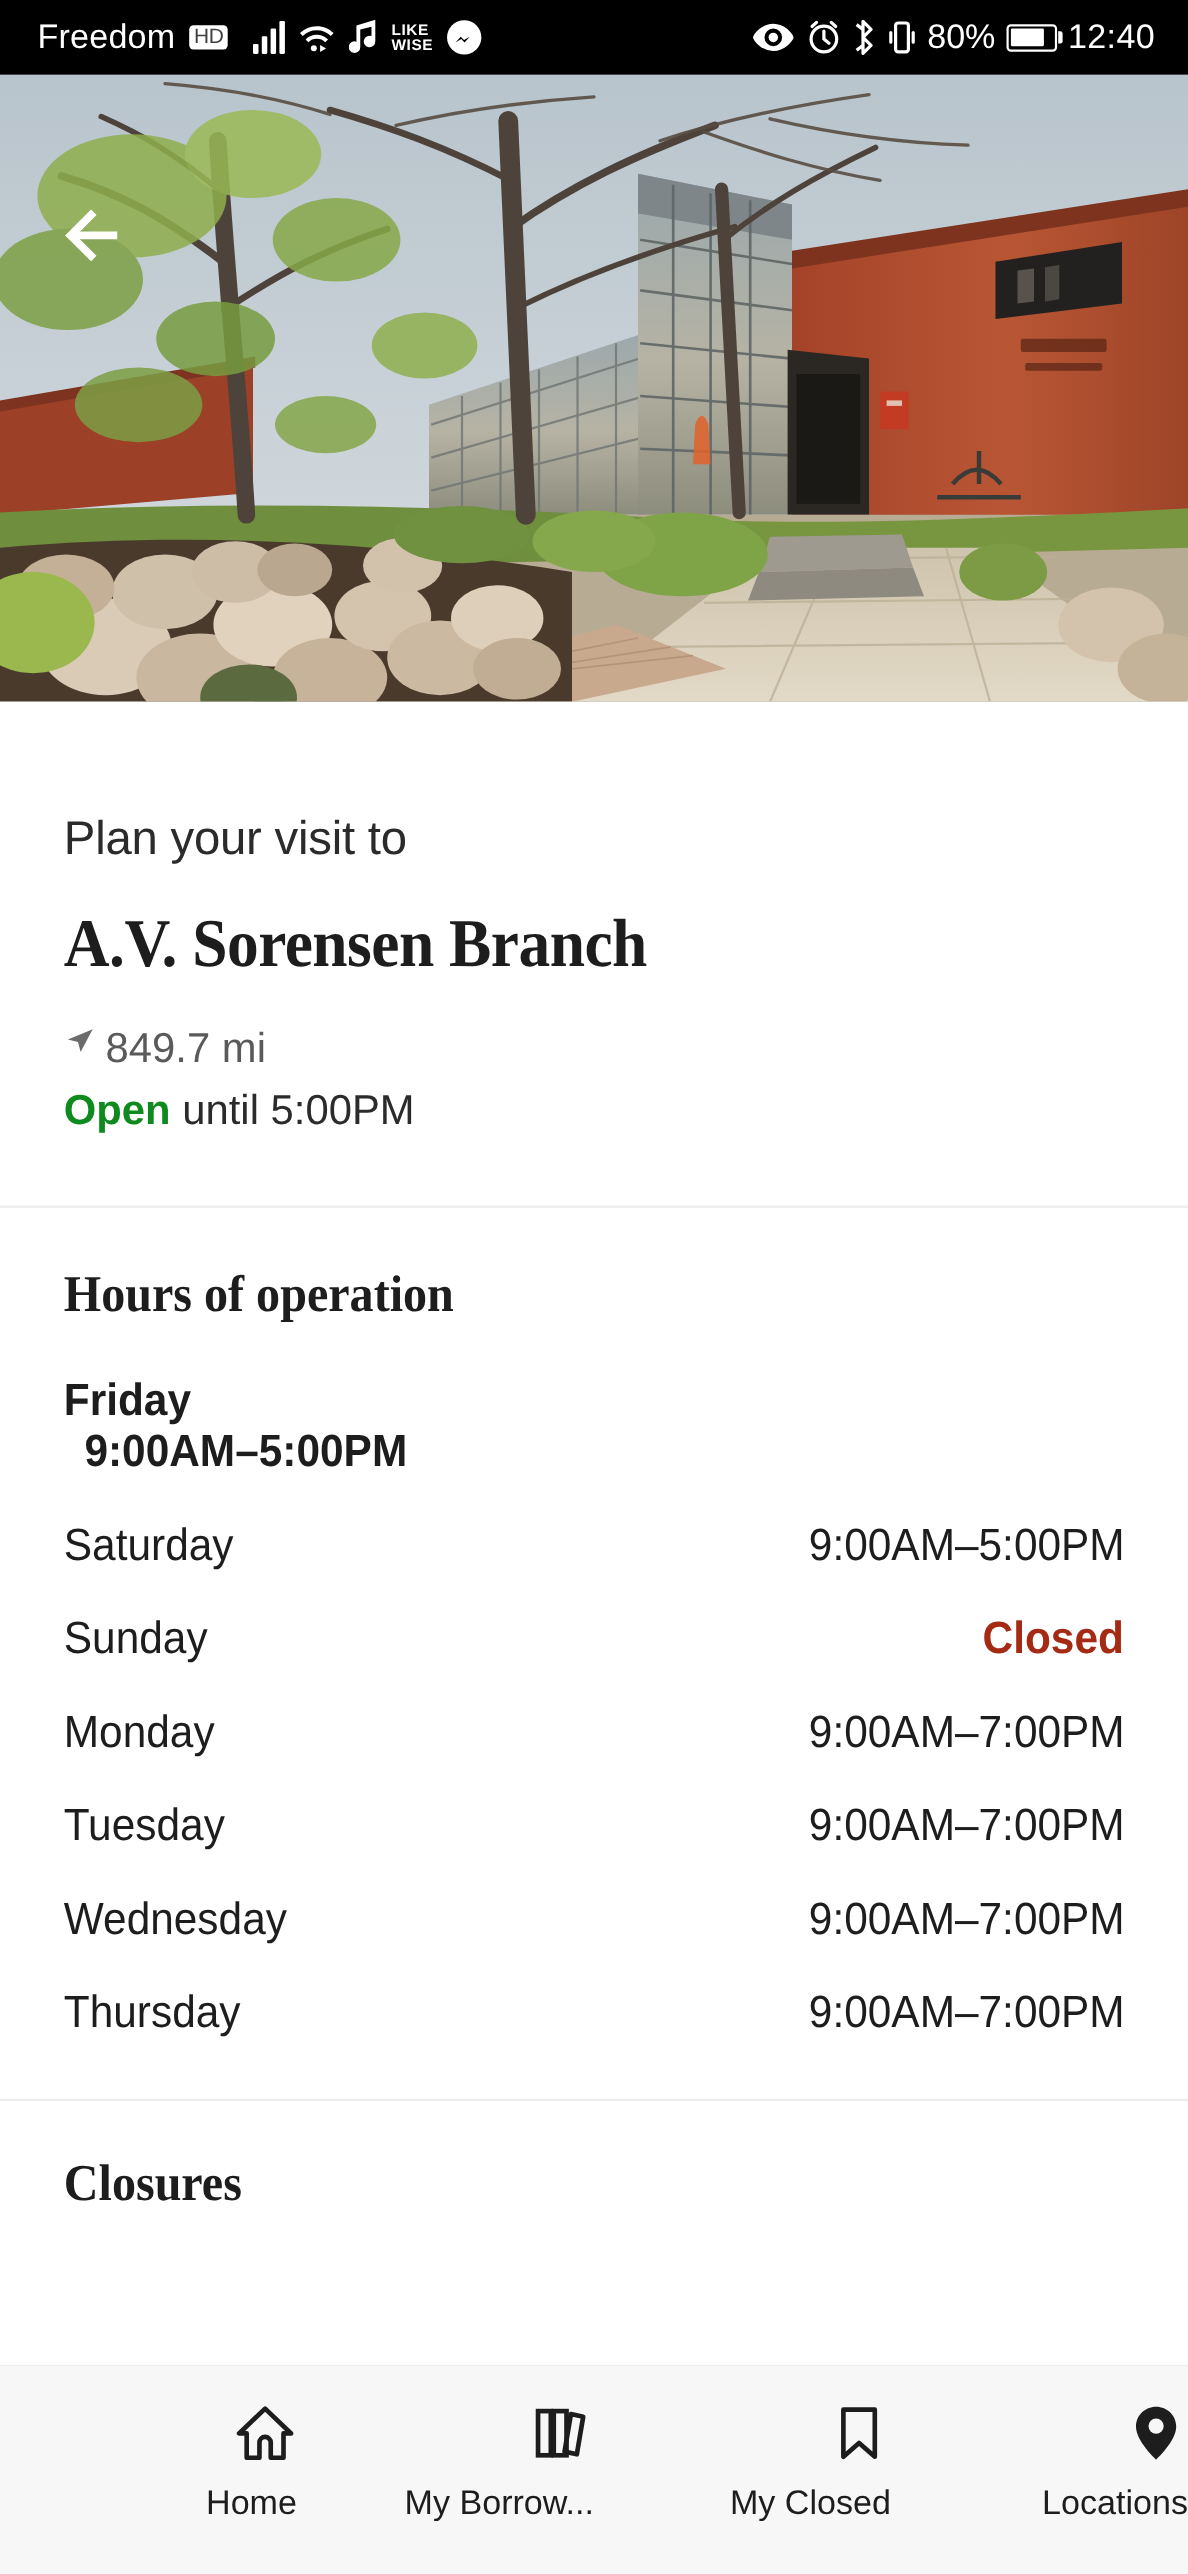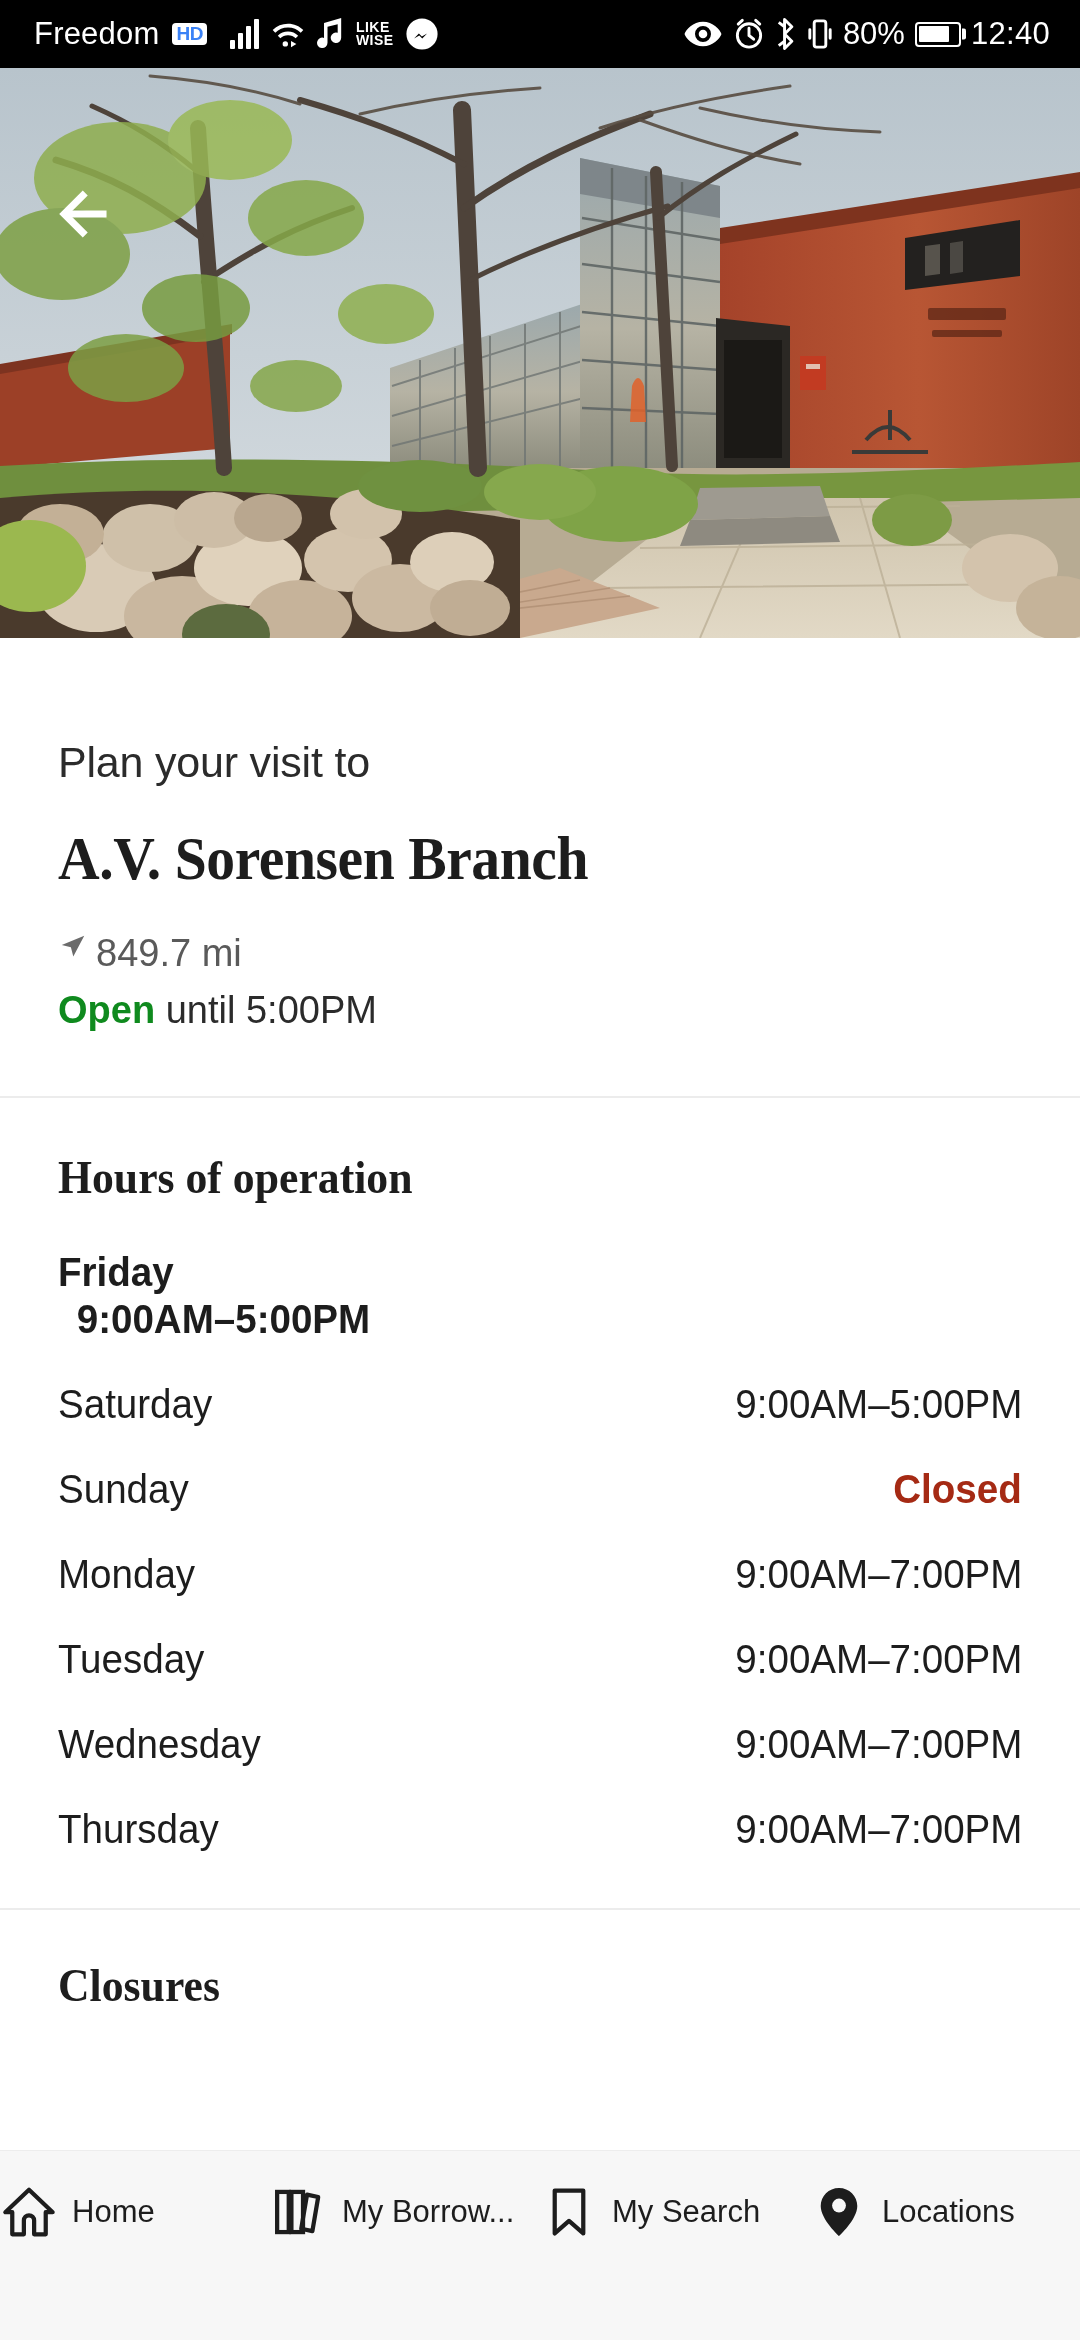--- a/index.html
+++ b/index.html
@@ -39,23 +39,23 @@
   .status-left { gap: 11px; }
   .status-right { gap: 10px; }
 
   .carrier {
     font-size: 31px;
     letter-spacing: 0.2px;
     font-family: "Liberation Sans", sans-serif;
   }
   .hd-badge {
     background: #ffffff;
-    color: #3b82f6;
+    color: #404040;
     font-size: 19px;
-    font-weight: bold;
+    font-weight: normal;
     border-radius: 4px;
     padding: 1px 4px 2px 4px;
     line-height: 1;
     letter-spacing: -0.5px;
     margin-left: 2px;
   }
 
   
   .signal {
     display: flex;
@@ -231,22 +231,22 @@
     background: #f7f7f7;
     border-top: 1px solid #ededed;
     display: flex;
     align-items: flex-start;
     padding-top: 30px;
     z-index: 20;
   }
   .nav-item {
     flex: 1 1 0;
     display: flex;
-    flex-direction: row;
-    align-items: center;
+    flex-direction: column;
+    align-items: flex-end;
     gap: 14px;
   }
   .nav-label {
     font-size: 31px;
     color: #1d1d1d;
     white-space: nowrap;
   }
   .nav-ico { height: 62px; display: flex; align-items: center; justify-content: center; }
 </style>
 </head>
@@ -570,21 +570,21 @@
         <span class="nav-label">My Borrow...</span>
       </div>
 
 
       <div class="nav-item">
         <span class="nav-ico">
           <svg width="58" height="58" viewBox="0 0 26 26">
             <path d="M6.6 3.4h12.8v19.2l-6.4-5.6-6.4 5.6z" fill="none" stroke="#1d1d1d" stroke-width="1.9" stroke-linejoin="round"></path>
           </svg>
         </span>
-        <span class="nav-label">My Search</span>
+        <span class="nav-label">My Closed</span>
       </div>
 
       <div class="nav-item">
         <span class="nav-ico">
           <svg width="58" height="58" viewBox="0 0 26 26">
             <path d="M13 2.2c-4.6 0-8.2 3.6-8.2 8.1 0 6 8.2 13.5 8.2 13.5s8.2-7.5 8.2-13.5c0-4.5-3.6-8.1-8.2-8.1z" fill="#1d1d1d"></path>
             <circle cx="13" cy="10.1" r="3.1" fill="#f7f7f7"></circle>
           </svg>
         </span>
         <span class="nav-label">Locations</span>

